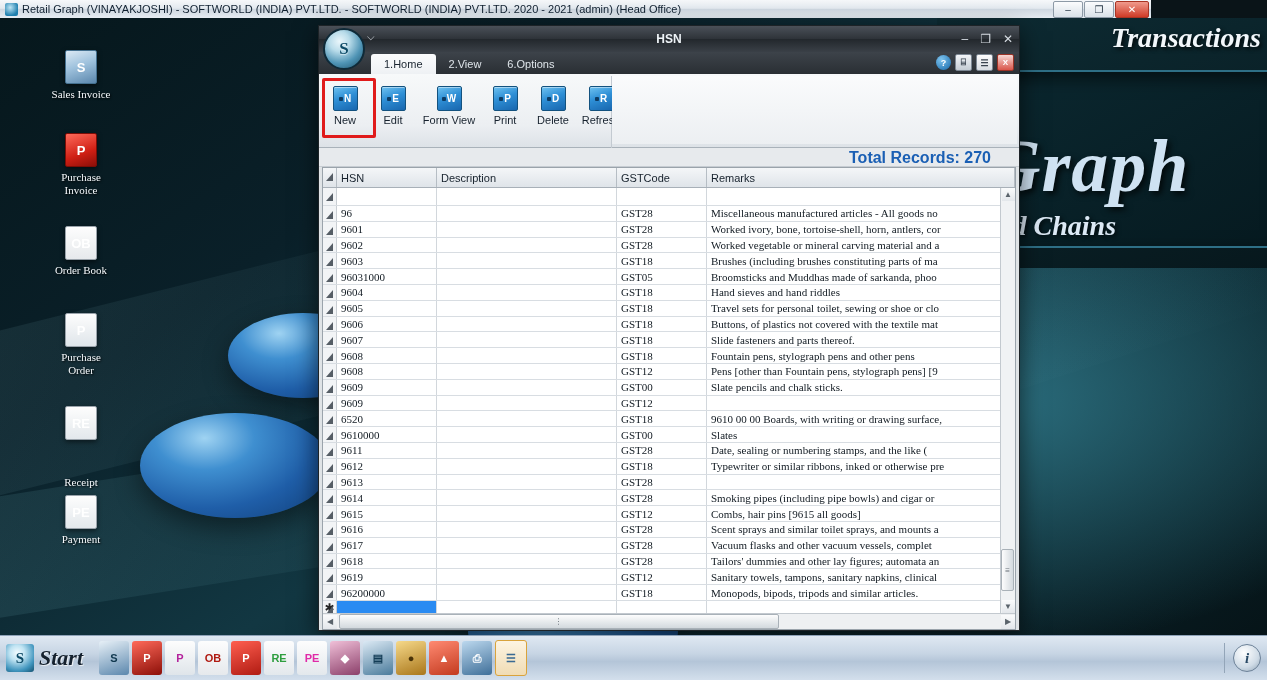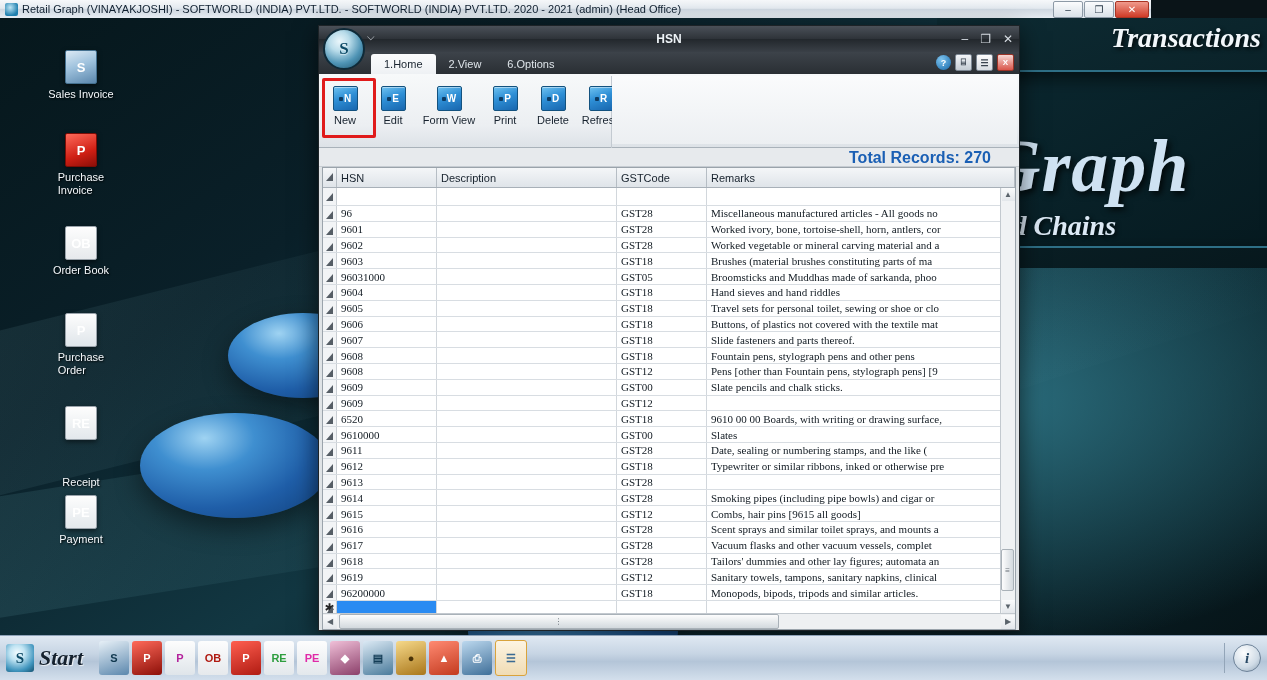--- a/index.html
+++ b/index.html
@@ -189,22 +189,22 @@
   .hsarrow{width:14px;height:14px;font-size:8px;color:#5a636b;display:flex;align-items:center;justify-content:center;
            background:linear-gradient(180deg,#fafbfc,#e3e7eb);}
   #hsthumb{position:absolute;left:16px;width:438px;height:13px;
     background:linear-gradient(180deg,#fdfdfd,#d3d9de);border:1px solid #a9b1b8;border-radius:2px;
     display:flex;align-items:center;justify-content:center;font-size:8px;color:#6a727a;letter-spacing:1px;}
 
   
   .dicon{position:absolute;width:96px;display:flex;flex-direction:column;align-items:center;gap:4px;}
   .dicon .glyph{width:30px;height:32px;border-radius:2px;display:flex;align-items:center;justify-content:center;
     font-size:13px;font-weight:bold;color:#fff;box-shadow:0 2px 5px rgba(0,0,0,.5);}
-  .dicon .lbl{font-size:11px;color:#f4f8fb;text-align:left;line-height:13px;
-    text-shadow:1px 1px 2px rgba(0,0,0,.95);}
+  .dicon .lbl{font-size:11px;color:#f4f8fb;text-align:center;line-height:13px;
+    text-shadow:1px 1px 2px rgba(0,0,0,.95);font-family:Liberation Serif, serif;}
   .g-sales{background:linear-gradient(160deg,#dbe9f4 0%,#9fc2dd 45%,#5b87ad 100%);color:#10384f;border:1px solid #4a7characters;}
   .g-sales{border:1px solid #44708f;}
   .g-pinv{background:linear-gradient(160deg,#ff6a5a 0%,#cf1f14 60%,#8c0f08 100%);border:1px solid #7c0d06;}
   .g-order{background:linear-gradient(180deg,#fdfdfd 0%,#e6e9ec 100%);border:1px solid #9aa3ab;color:#b01b12;font-size:9px;}
   .g-porder{background:linear-gradient(180deg,#fdfdfd 0%,#dfe5ea 100%);border:1px solid #9aa3ab;color:#b4239c;}
   .g-receipt{background:linear-gradient(180deg,#fdfdfd 0%,#e3e8ec 100%);border:1px solid #9aa3ab;color:#2e9e3f;font-size:11px;}
   .g-payment{background:linear-gradient(180deg,#fdfdfd 0%,#e3e8ec 100%);border:1px solid #9aa3ab;color:#e02aa8;font-size:11px;}
 
   
   #taskbar{
@@ -405,21 +405,21 @@
             <div class="gcell c-hsn">9602</div>
             <div class="gcell c-desc"></div>
             <div class="gcell c-gst">GST28</div>
             <div class="gcell c-rem">Worked vegetable or mineral carving material and a</div>
           </div>
           <div class="grow">
             <div class="gcell c-sel"></div>
             <div class="gcell c-hsn">9603</div>
             <div class="gcell c-desc"></div>
             <div class="gcell c-gst">GST18</div>
-            <div class="gcell c-rem">Brushes (material brushes constituting  parts  of ma</div>
+            <div class="gcell c-rem">Brushes (including brushes constituting  parts  of ma</div>
           </div>
           <div class="grow">
             <div class="gcell c-sel"></div>
             <div class="gcell c-hsn">96031000</div>
             <div class="gcell c-desc"></div>
             <div class="gcell c-gst">GST05</div>
             <div class="gcell c-rem">Broomsticks and Muddhas made of sarkanda, phoo</div>
           </div>
           <div class="grow">
             <div class="gcell c-sel"></div>

